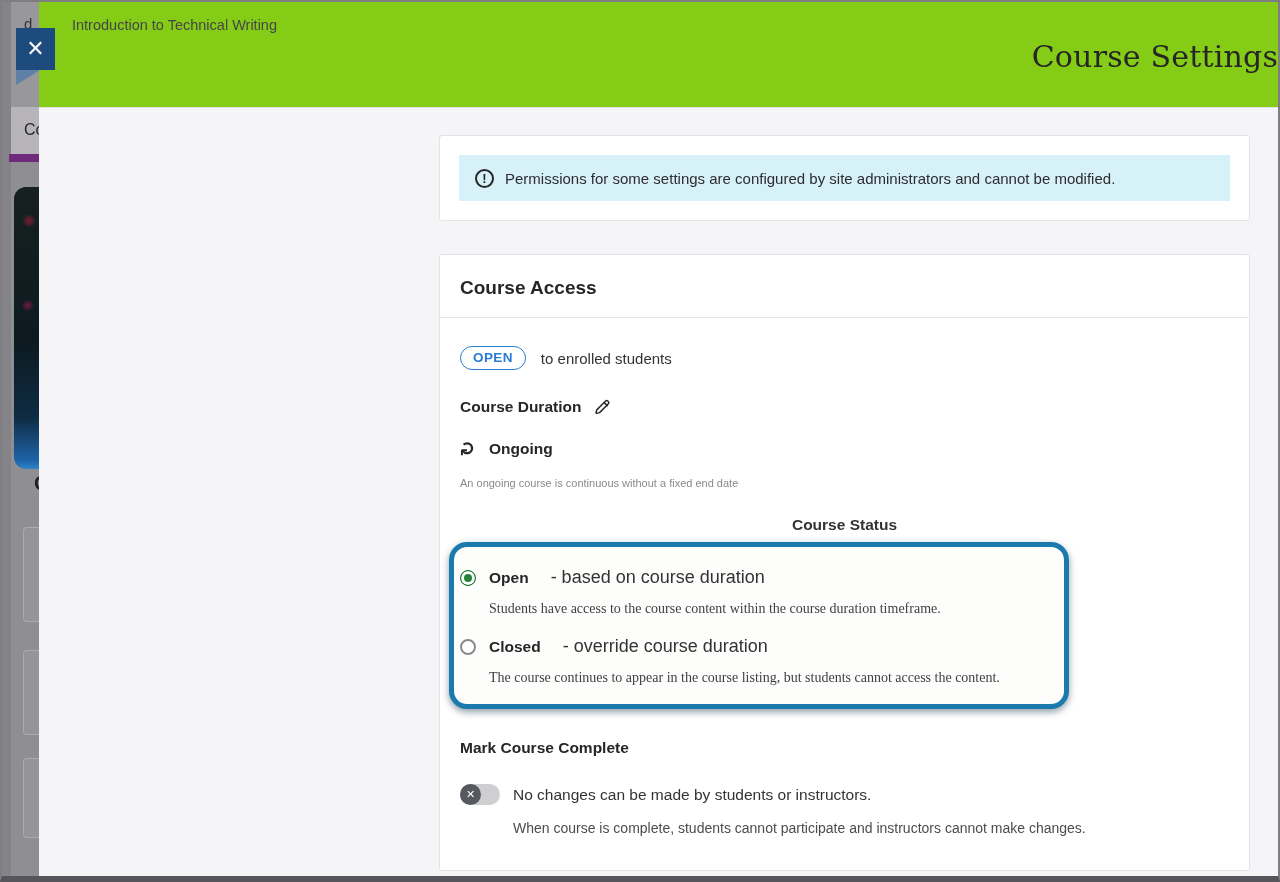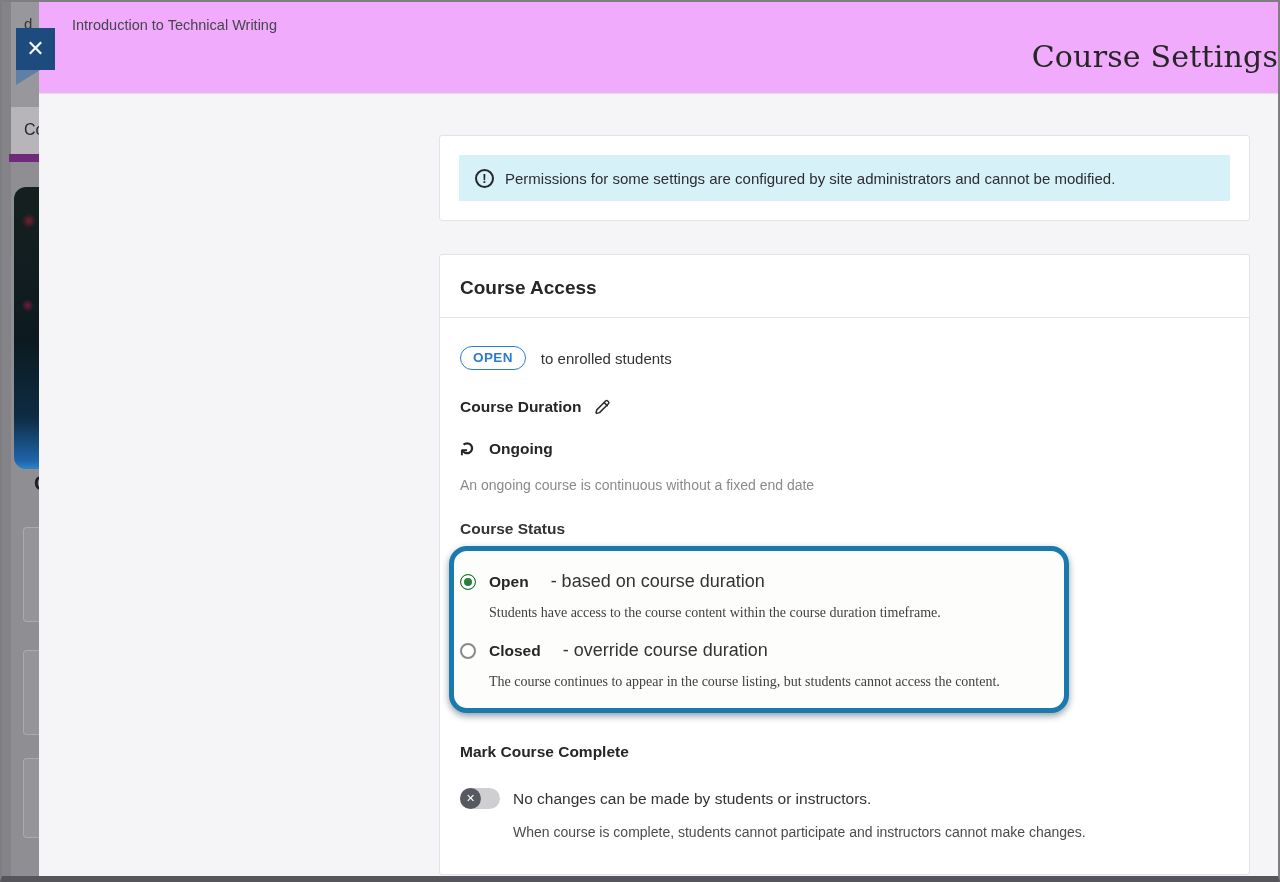--- a/index.html
+++ b/index.html
@@ -35,21 +35,21 @@
   
   .close-ribbon { position:absolute; left:14px; top:26px; width:39px; height:42px;
                   background:#1d4b7d; z-index:30; cursor:pointer;
                   display:flex; align-items:center; justify-content:center; }
   .close-ribbon .x { color:#f2f6fb; font-size:22px; font-weight:700; line-height:1; }
   .ribbon-tail { position:absolute; left:0; top:42px; width:0; height:0;
                  border-top:15px solid #5f7fa7; border-right:24px solid transparent; }
 
   
   .panel { position:absolute; left:37px; top:0; right:0; bottom:0; background:#f5f5f7; }
-  .panel-header { height:92px; background:#f0abfc; border-bottom:1px solid #e1e1e4;
+  .panel-header { height:106px; background:#84cc16; border-bottom:1px solid #e1e1e4;
                   padding:15px 0 0 33px; }
   .eyebrow { font-size:14.5px; color:#45454b; }
   .page-title { font-family:"DejaVu Serif","Liberation Serif",serif; font-size:30px;
                 color:#262626; margin-top:6px; letter-spacing:.2px;text-align:right; }
   .panel-body { position:absolute; top:106px; left:0; right:0; bottom:0; overflow:hidden; }
   .content { width:811px; margin-left:400px; }
 
   .card { background:#fff; border:1px solid #e3e3e6; border-radius:3px; }
 
   
@@ -74,23 +74,23 @@
   .pill-suffix { font-size:15px; color:#333; }
 
   .field-label { font-size:15.5px; font-weight:700; color:#262626; }
   .duration-row { margin-top:28px; display:flex; align-items:flex-start; gap:13px; }
   .edit-icon { width:18px; height:18px; cursor:pointer; }
 
   .ongoing-row { margin-top:23px; display:flex; align-items:center; gap:13px; }
   .refresh-icon { font-size:19px; font-weight:700; color:#262626; line-height:1;
                   transform:rotate(-90deg); }
 
-  .helper { margin-top:19px; font-size:14px; color:#8a8a8a; }
-
-  .status-label { margin-top:27px; font-size:15.5px; font-weight:600; color:#333; }
+  .helper { margin-top:19px; font-size:11px; color:#8a8a8a; }
+
+  .status-label { margin-top:27px; font-size:15.5px; font-weight:600; color:#333;text-align:center; }
 
   .radio-group { margin-top:8px; margin-left:-11px; width:620px;
                  border:5px solid #1a7aad; border-radius:18px; background:#fdfdfc;
                  box-shadow:0 3px 7px rgba(10,40,60,.45);
                  padding:20px 18px 18px 6px; }
   .option-row { display:flex; align-items:center; gap:13px; cursor:pointer; }
   .option-row + .option-desc { margin:13px 0 0 29px; }
   .option-desc { font-size:14px; color:#3f3f43;font-family:Liberation Serif, serif; }
   .option-row.second { margin-top:19px; }
   .radio { width:16px; height:16px; border-radius:50%; flex:0 0 auto; background:#fff;

